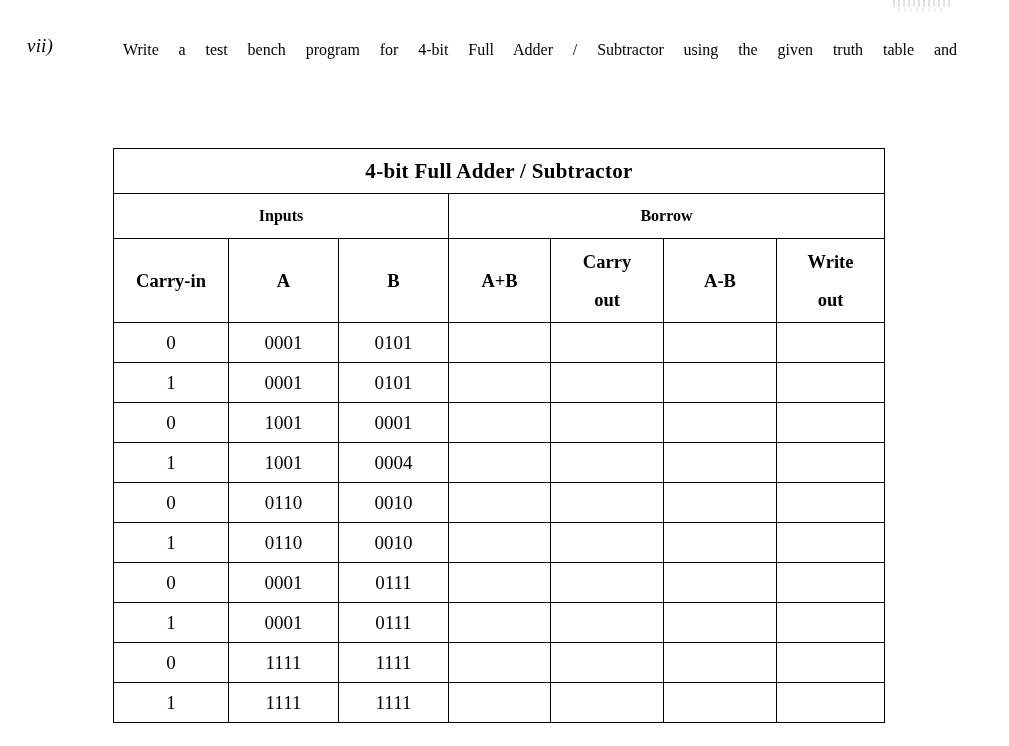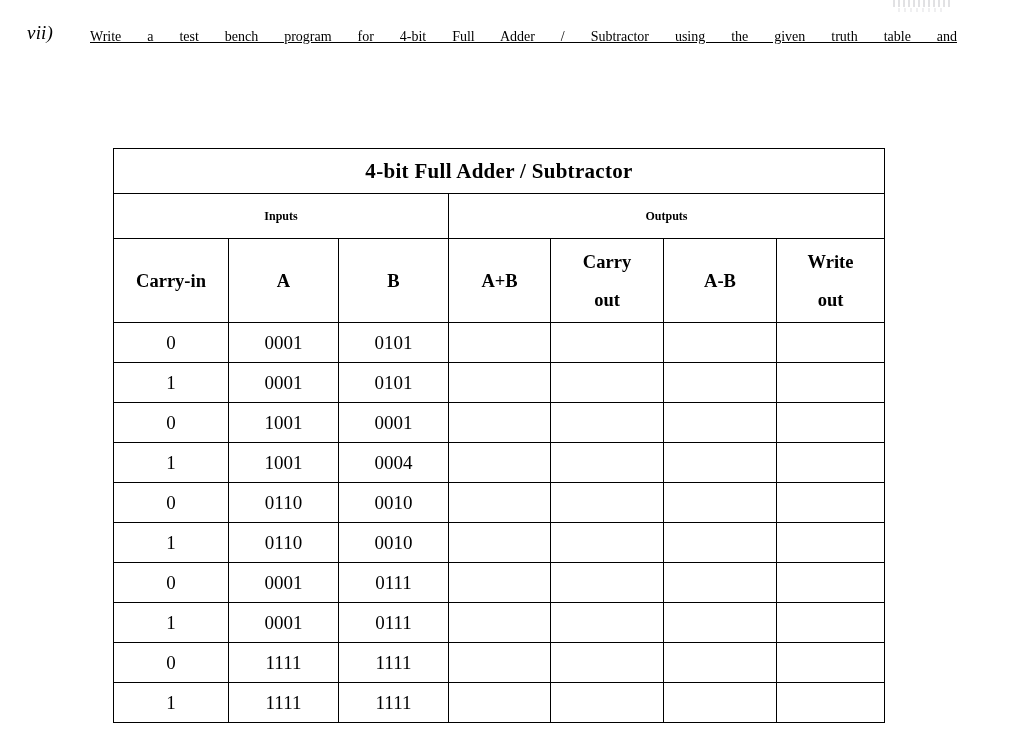--- a/index.html
+++ b/index.html
@@ -45,39 +45,38 @@
       rgba(255,255,255,0) 2px,
       rgba(255,255,255,0) 6px
     );
     opacity: 0.5;
   }
 
   
   .question-block {
     position: absolute;
     left: 27px;
-    top: 19px;
+    top: 32px;
     width: 930px;
   }
   .q-marker {
     position: absolute;
     left: 0px;
     top: 4px;
     font-style: italic;
     font-size: 19px;
     line-height: 1.0;
     letter-spacing: 0.2px;
   }
   .q-body {
-    margin-left: 63px;
-    font-size: 14px;
+    margin-left: 96px;
+    font-size: 16px;
     line-height: 36px;
     text-align: justify;
     text-justify: inter-word;
-    text-decoration: underline;
   }
   .q-line1 {
     text-align: justify;
   }
   .q-line1::after {
     content: "";
     display: inline-block;
     width: 100%;
   }
   .q-line2 {
@@ -102,21 +101,21 @@
     color: #000;
   }
   .title-cell {
     height: 44px;
     font-size: 21px;
     font-weight: bold;
     letter-spacing: 0.3px;
   }
   .group-cell {
     height: 44px;
-    font-size: 12px;
+    font-size: 16px;
     font-weight: bold;
   }
   .colhead-cell {
     height: 83px;
     font-size: 18.5px;
     font-weight: bold;
     vertical-align: top;
     padding-top: 9px;
     line-height: 38px;
     margin-left: 37px;
@@ -161,21 +160,21 @@
       <col class="c5">
       <col class="c6">
       <col class="c7">
   </colgroup>
   <tbody>
     <tr>
       <td class="title-cell" colspan="7">4-bit Full Adder  / Subtractor</td>
     </tr>
     <tr>
       <td class="group-cell" colspan="3">Inputs</td>
-      <td class="group-cell" colspan="4">Outputs</td>
+      <td class="group-cell" colspan="4">Borrow</td>
     </tr>
     <tr>
       <td class="colhead-cell">
         <span>Carry-in</span>
       </td>
       <td class="colhead-cell">
         <span>A</span>
       </td>
       <td class="colhead-cell">
         <span>B</span>

